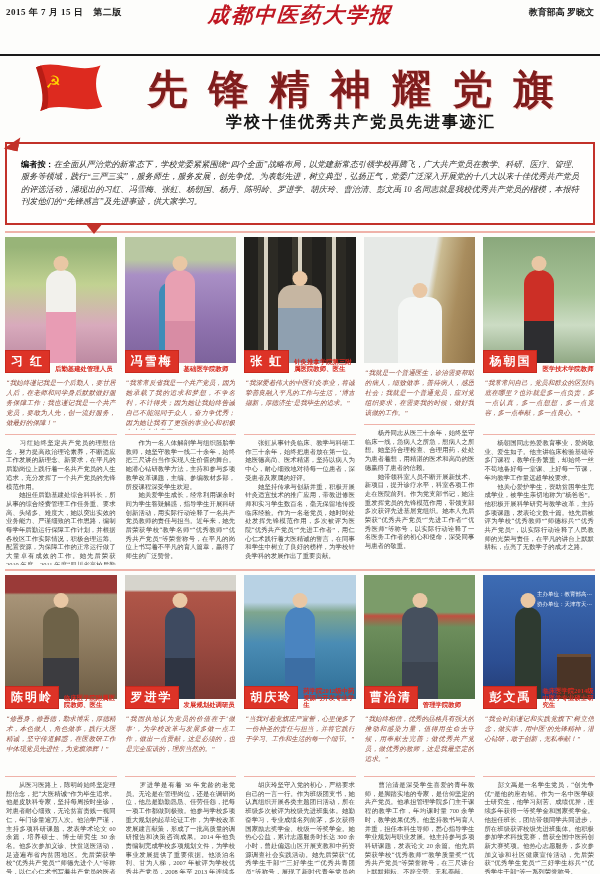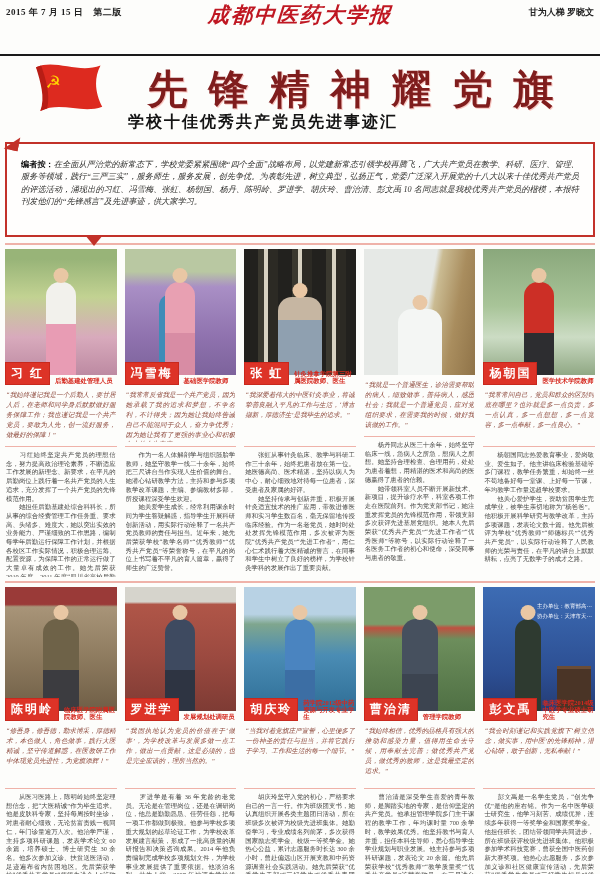--- a/index.html
+++ b/index.html
@@ -13,25 +13,25 @@
             font-size:21px;font-weight:bold;font-style:italic;color:#bf1722;letter-spacing:2px;
             transform:skewX(-4deg);}
   .editorcredit{position:absolute;right:6px;top:6px;font-size:9px;font-weight:bold;color:#222;}
   
   .headblock{position:relative;height:82px;}
   .flag{position:absolute;left:30px;top:4px;width:86px;height:66px;}
   .bigtitle{position:absolute;left:128px;top:6px;width:466px;text-align:center;
             font-family:"Liberation Sans","DejaVu Sans",sans-serif;
             font-size:40px;font-weight:900;color:#7f1d1d;letter-spacing:21px;white-space:nowrap;
             text-shadow:1px 1px 0 #f9c7c2;}
-  .subtitle{position:absolute;left:128px;top:56px;width:466px;
+  .subtitle{position:absolute;left:128px;top:56px;width:466px;text-align:center;
             font-size:16px;font-weight:bold;color:#141414;letter-spacing:2px;}
   
   .edbox{position:relative;margin:4px 5px 0 5px;border:2px solid #c23129;background:#fffefd;
-         padding:7px 14px 26px 14px;height:58px;}
+         padding:7px 14px 14px 14px;height:58px;}
   .edbox:before{content:"";position:absolute;left:-2px;top:-8px;border:7px solid transparent;
                 border-right-color:#c23129;border-bottom-color:#c23129;width:0;height:0;transform:rotate(12deg);}
   .edbox:after{content:"";position:absolute;left:78px;bottom:-11px;width:0;height:0;
                border-left:9px solid transparent;border-right:9px solid transparent;border-top:11px solid #c23129;}
   .edtext{font-size:8.2px;line-height:1.5;color:#30302e;text-align:justify;font-style:italic;}
   .edlabel{font-weight:bold;font-style:normal;color:#111;}
   
   .pinkrule{height:2px;background:#efb2a9;margin:0 5px;}
   .r1{margin-top:6px;}
   
@@ -84,21 +84,21 @@
 </head>
 <body>
 
 <div class="page">
 
   <div class="topbar">
     <div class="dateline">
       <span>2015 年 7 月 15 日</span><span>第二版</span>
     </div>
     <div class="masthead">成都中医药大学报</div>
-    <div class="editorcredit">甘为人梯  罗晓文</div>
+    <div class="editorcredit">教育部高  罗晓文</div>
   </div>
 
   <div class="headblock">
     <svg class="flag" viewBox="0 0 100 74">
       <path d="M7,7 C30,-3 56,15 82,5 C73,22 77,40 84,53 C60,62 36,46 12,58 C21,41 14,22 7,7 Z" fill="#dd2a1f"></path>
       <path d="M7,7 C12,24 18,42 12,58 L20,55 C24,38 18,20 13,5 Z" fill="#b81d15"></path>
       <text x="18" y="31" font-size="20" fill="#ffd400">☭</text>
     </svg>
     <div class="bigtitle">先锋精神耀党旗</div>
     <div class="subtitle">学校十佳优秀共产党员先进事迹汇</div>

